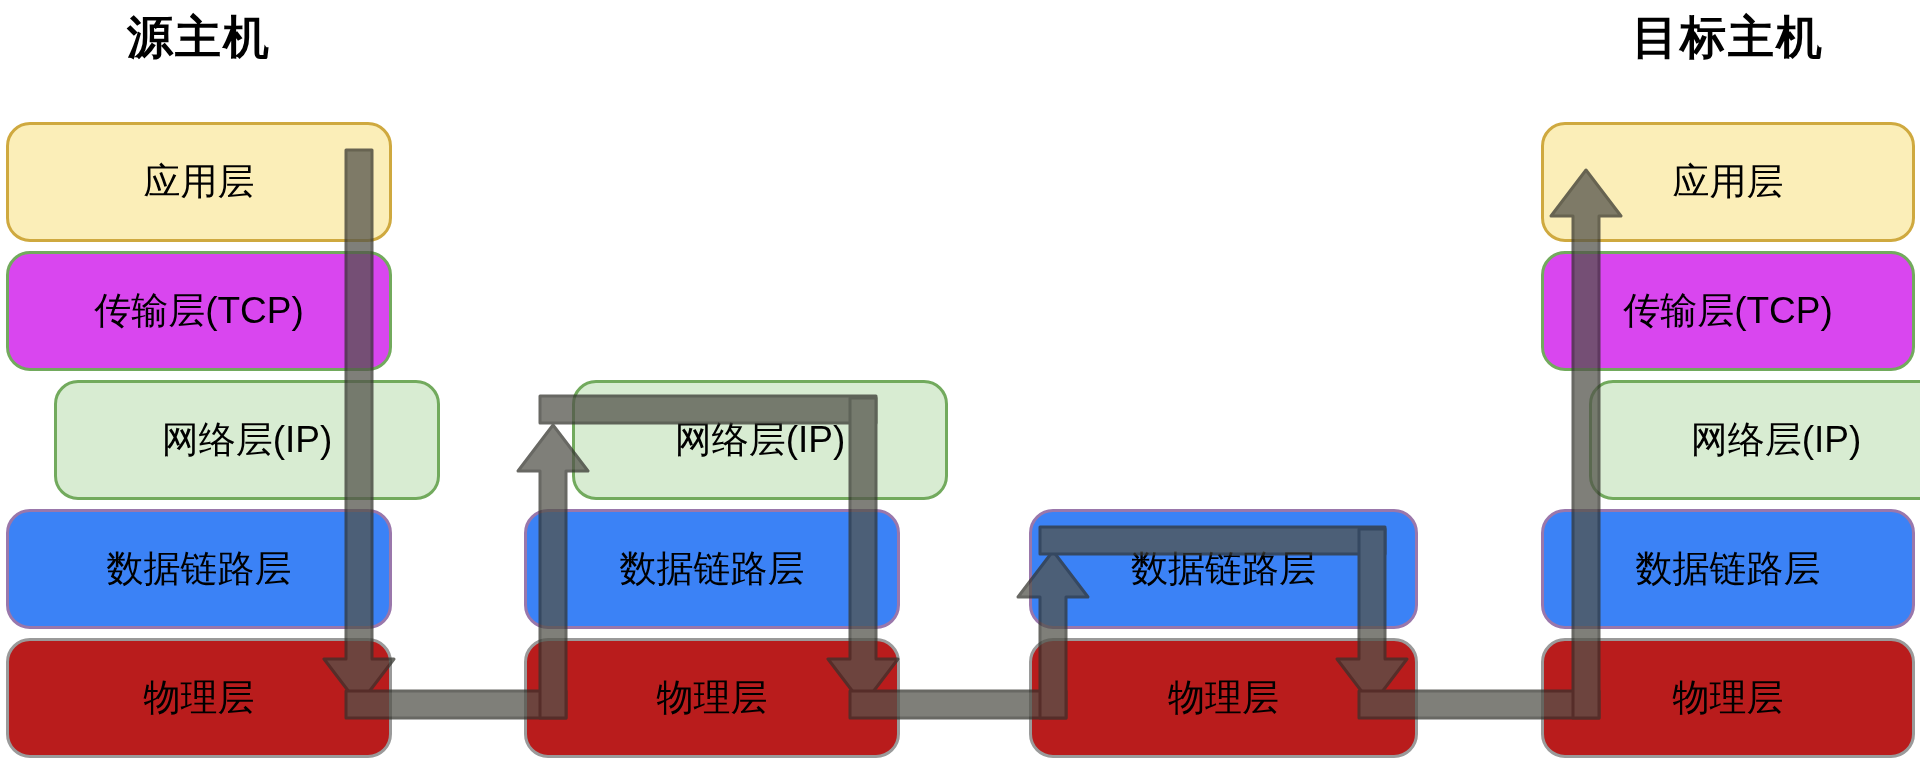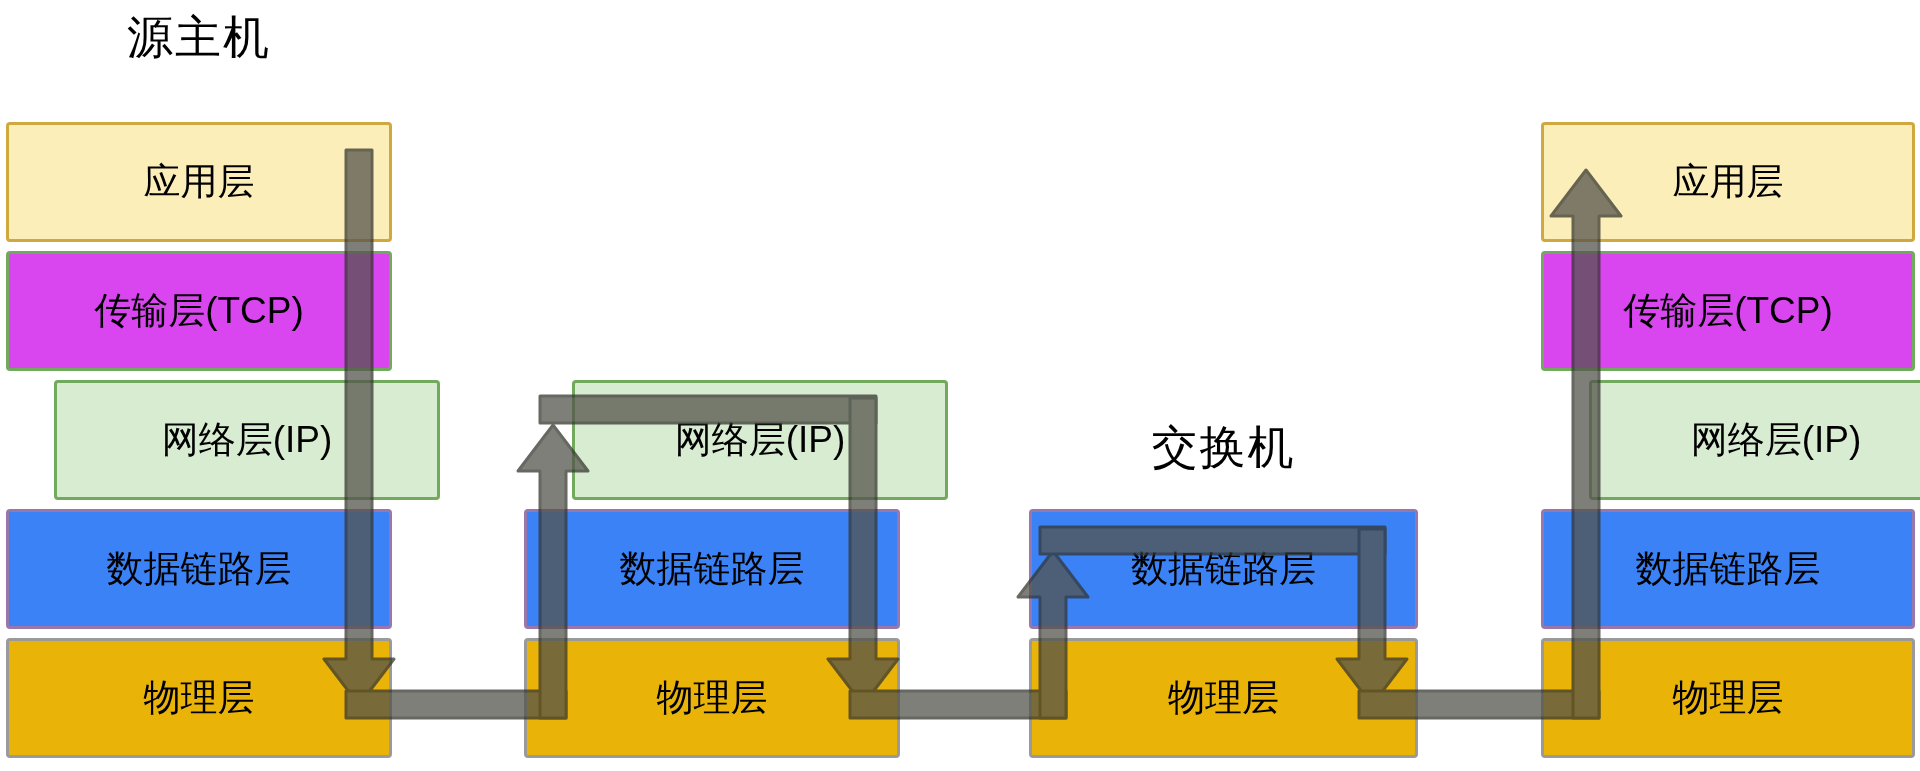--- a/index.html
+++ b/index.html
@@ -11,56 +11,56 @@
     font-family: "Liberation Sans", sans-serif;
     overflow: hidden;
   }
   .col-title {
     position: absolute;
     height: 60px;
     display: flex;
     align-items: center;
     justify-content: center;
     font-size: 46px;
-    font-weight: 400;
+    font-weight: 700;
     color: #000000;
     letter-spacing: 2px;
   }
   .layer-box {
     position: absolute;
     height: 120px;
     box-sizing: border-box;
     border: 3px solid #a21caf;
-    border-radius: 4px;
+    border-radius: 24px;
     display: flex;
     align-items: center;
     justify-content: center;
     font-size: 37px;
     color: #000000;
     background: #f6f6f6;
   }
   .application { background: #fbeeb8; border-color: #cfa93f; }
   .transport   { background: #d946ef; border-color: #72aa5d; }
   .network     { background: #d8ecd2; border-color: #72aa5d; margin-left: 48px; }
   .datalink    { background: #3b82f6; border-color: #9a77ab; }
-  .physical    { background: #eab308; border-color: #9a9a9a; }
+  .physical    { background: #b91c1c; border-color: #9a9a9a; }
   .arrows {
     position: absolute;
     left: 0; top: 0;
     width: 1920px; height: 771px;
     pointer-events: none;
   }
 </style>
 </head>
 <body>
 
 <div class="canvas">
 
   <div class="col-title" style="left:6px; top:8px; width:386px;">源主机</div>
-  <div class="col-title" style="left:1029px; top:418px; width:389px;">交换机</div>
+  <div class="col-title" style="left:1541px; top:8px; width:374px;">目标主机</div>
 
   <div class="layer-box application" style="left:6px; top:122px; width:386px;">应用层</div>
   <div class="layer-box transport" style="left:6px; top:251px; width:386px;">传输层(TCP)</div>
   <div class="layer-box network" style="left:6px; top:380px; width:386px;">网络层(IP)</div>
   <div class="layer-box datalink" style="left:6px; top:509px; width:386px;">数据链路层</div>
   <div class="layer-box physical" style="left:6px; top:638px; width:386px;">物理层</div>
 
   <div class="layer-box network" style="left:524px; top:380px; width:376px;">网络层(IP)</div>
   <div class="layer-box datalink" style="left:524px; top:509px; width:376px;">数据链路层</div>
   <div class="layer-box physical" style="left:524px; top:638px; width:376px;">物理层</div>

